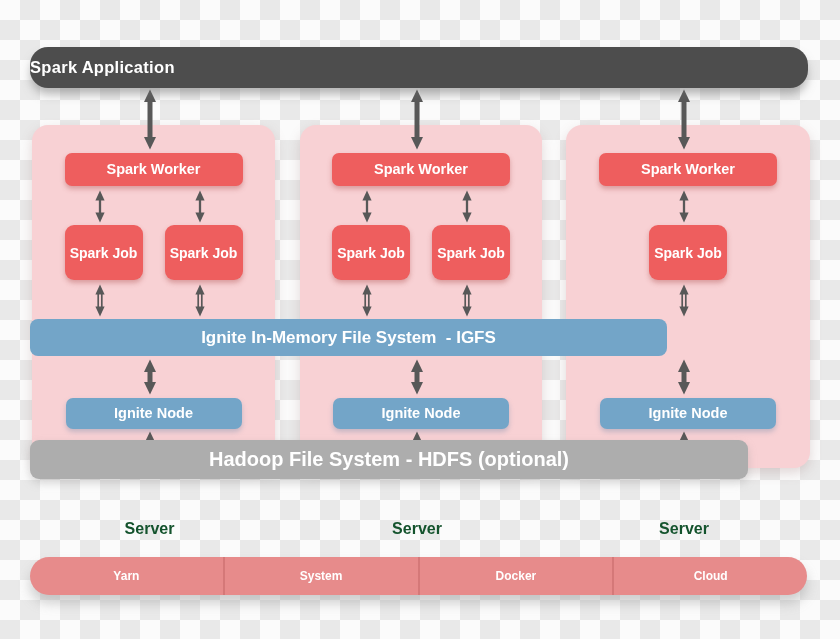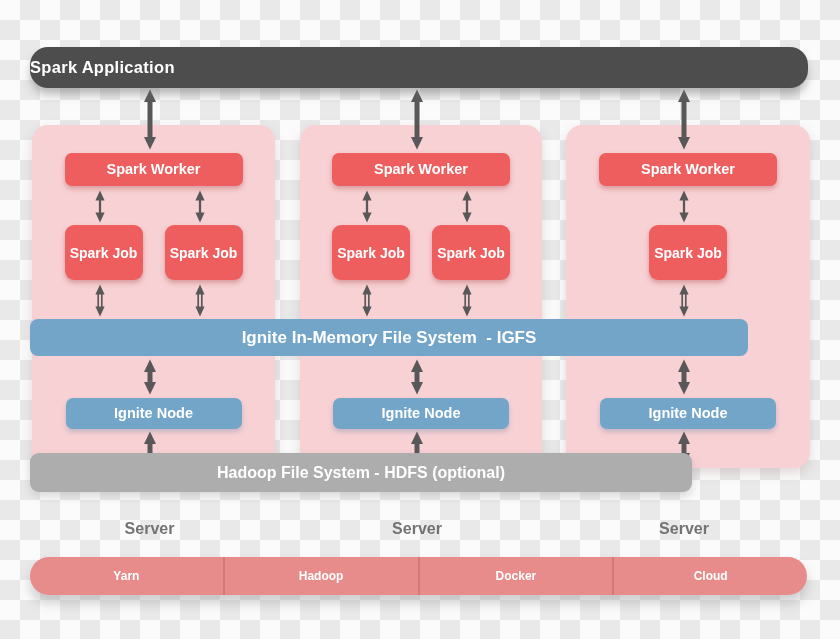--- a/index.html
+++ b/index.html
@@ -53,44 +53,44 @@
   .job.solo{left:50%;transform:translateX(-50%);}
   .node{
     position:absolute;top:273px;left:50%;transform:translateX(-50%);
     width:176px;height:31px;background:#73a5c8;border-radius:7px;
     color:#fff;font-weight:bold;font-size:14.5px;line-height:31px;text-align:center;
     box-shadow:0 3px 5px rgba(120,140,170,.4);z-index:6;
   }
 
   
   .igfs-bar{
-    position:absolute;left:30px;top:319px;width:718px;height:37px;
+    position:absolute;left:30px;top:319px;width:637px;height:37px;
     background:#73a5c8;border-radius:8px;z-index:5;
     color:#fff;font-weight:bold;font-size:17px;line-height:37px;text-align:center;
     white-space:pre;
   }
   .hdfs-bar{
-    position:absolute;left:30px;top:453px;width:662px;height:39px;
+    position:absolute;left:30px;top:440px;width:718px;height:39px;
     background:#adadad;border-radius:9px;z-index:5;
-    color:#fff;font-weight:bold;font-size:16px;line-height:39px;text-align:center;
+    color:#fff;font-weight:bold;font-size:20px;line-height:39px;text-align:center;
     box-shadow:0 4px 8px rgba(150,150,150,.35);
   }
   .deploy-bar{
     position:absolute;left:30px;top:557px;width:777px;height:38px;
     background:#e78b8b;border-radius:19px;z-index:5;
     display:flex;box-shadow:0 8px 12px rgba(140,140,140,.4);
   }
   .deploy-cell{
     flex:1;color:#fff;font-weight:bold;font-size:12px;line-height:38px;text-align:center;
   }
   .deploy-cell + .deploy-cell{border-left:2px solid #d57878;}
 
   .server-label{
     position:absolute;top:520px;width:140px;text-align:center;
-    color:#737373;font-weight:bold;font-size:16px;z-index:5;
+    color:#14532d;font-weight:bold;font-size:16px;z-index:5;
   }
   .server-label.s1{left:79.5px;}
   .server-label.s2{left:347px;}
   .server-label.s3{left:614px;}
 
   .arr{position:absolute;z-index:4;}
 </style>
 </head>
 <body>
 
@@ -121,21 +121,21 @@
   <div class="igfs-bar">Ignite In-Memory File System  - IGFS</div>
 
   <div class="hdfs-bar">Hadoop File System - HDFS (optional)</div>
 
   <div class="server-label s1">Server</div>
   <div class="server-label s2">Server</div>
   <div class="server-label s3">Server</div>
 
   <div class="deploy-bar">
     <div class="deploy-cell">Yarn</div>
-    <div class="deploy-cell">Hadoop</div>
+    <div class="deploy-cell">System</div>
     <div class="deploy-cell">Docker</div>
     <div class="deploy-cell">Cloud</div>
   </div>
 
 <svg width="18" height="61" class="arr" style="left: 140.5px; top: 89px;">
       <line x1="9" y1="10" x2="9" y2="51" stroke="#585858" stroke-width="5"></line>
       <polygon points="9,0.5 3,13 15,13" fill="#585858"></polygon>
       <polygon points="9,60.5 3,48 15,48" fill="#585858"></polygon>
     </svg>
     <svg width="18" height="61" class="arr" style="left: 408px; top: 89px;">

